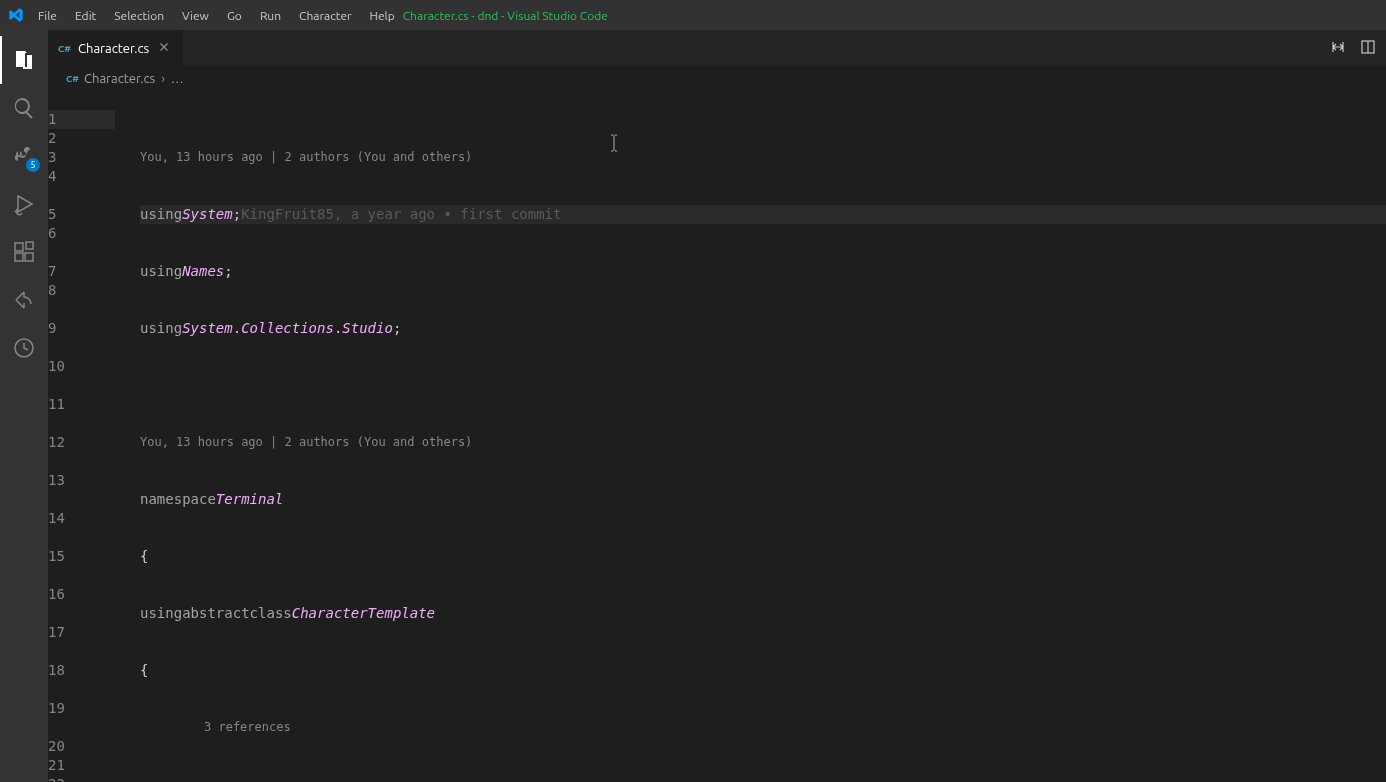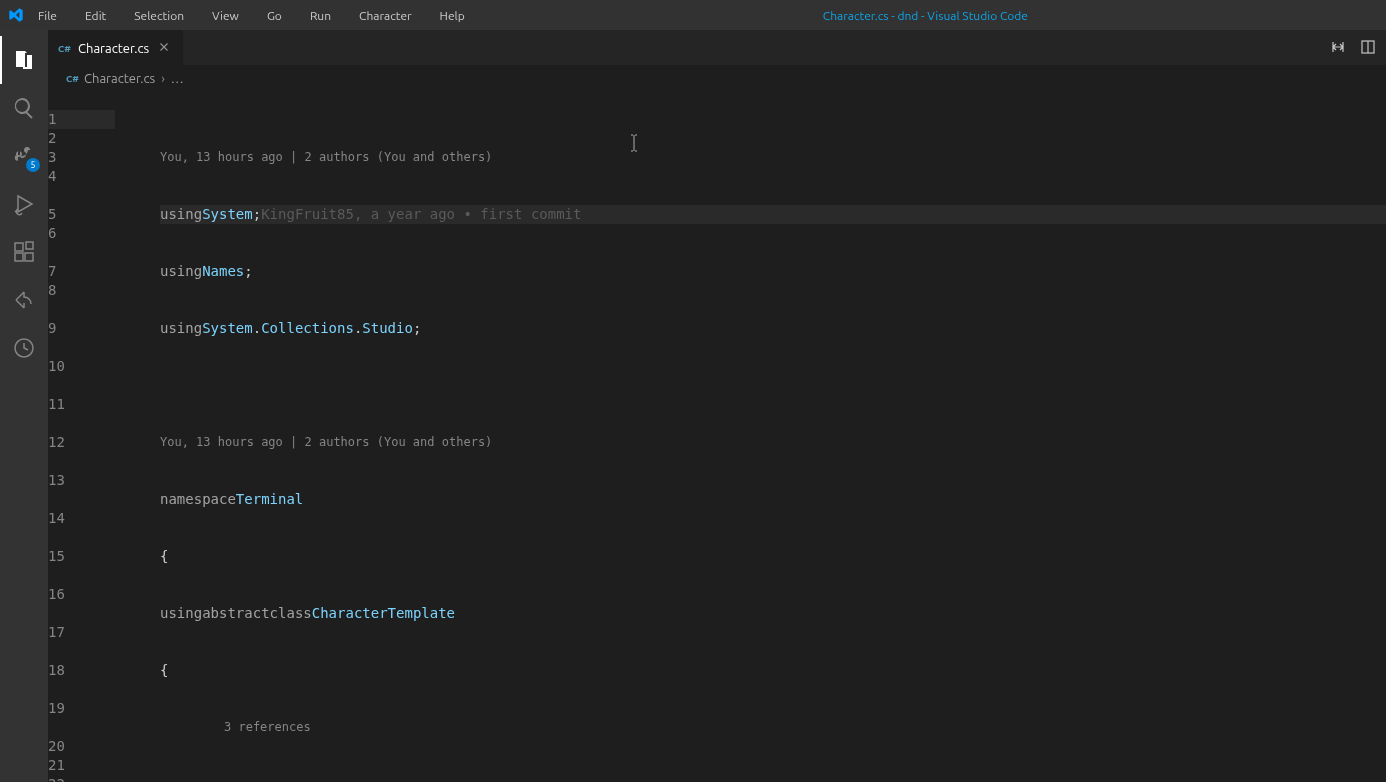--- a/index.html
+++ b/index.html
@@ -15,23 +15,23 @@
   flex-direction: column;
 }
 .titlebar {
   height: 30px;
   background: #323233;
   display: flex;
   align-items: center;
   padding: 0 8px;
   color: #cccccc;
 }
-.titlebar .menus { display: flex; gap: 12px; }
+.titlebar .menus { display: flex; gap: 2px; }
 .titlebar .menu-item { padding: 4px 8px; cursor: default; font-size: 12px;}
-.titlebar .app-title { flex: 1; text-align: center; font-size: 12px; color: #0ea5e9;}
+.titlebar .app-title { flex: 1; text-align: left; font-size: 12px; color: #22c55e;}
 .main { display: flex; flex: 1; overflow: hidden; }
 .activitybar {
   width: 48px;
   background: #333333;
   display: flex;
   flex-direction: column;
   align-items: center;
   padding-top: 6px;
 }
 .activity-icon {
@@ -107,26 +107,26 @@
   line-height: 19px;
   overflow: hidden;
 }
 .gutter {
   width: 92px;
   text-align: right;
   padding-right: 25px;
   color: #858585;
   user-select: none;
 }
-.code { flex: 1; position: relative; white-space: pre; margin-left: 20px; }
+.code { flex: 1; position: relative; white-space: pre; }
 .row { height: 19px; display:flex; align-items:center;}
 .row.hl { background: #2a2a2a; }
 .annot { color: #858585; font-size: 12px; padding-left: 0px; height:19px; display:flex; align-items:center;}
 .kw-blue { color: #a3a3a3; }
-.type-teal { color: #7dd3fc; }
+.type-teal { color: #f0abfc; font-style: italic; }
 .cursor-i {
   position: absolute;
   left: 385px;
   top: 24px;
   width: 1px; height: 20px;
   color: #aeafad;
 }
 .cs-icon {
   width: 14px; height: 14px; display:inline-flex; align-items:center; justify-content:center;
   font-size:10px; font-weight:bold;

